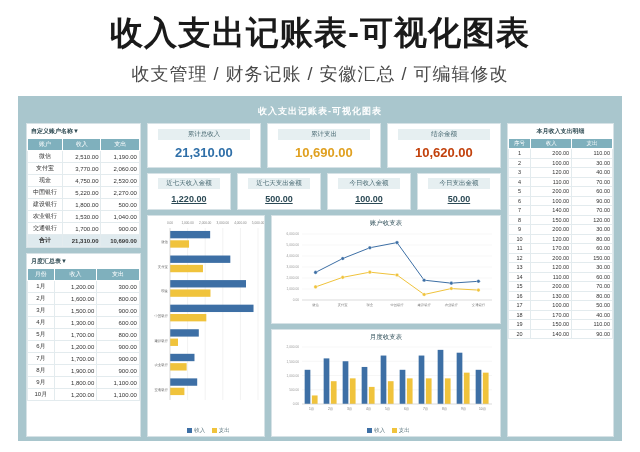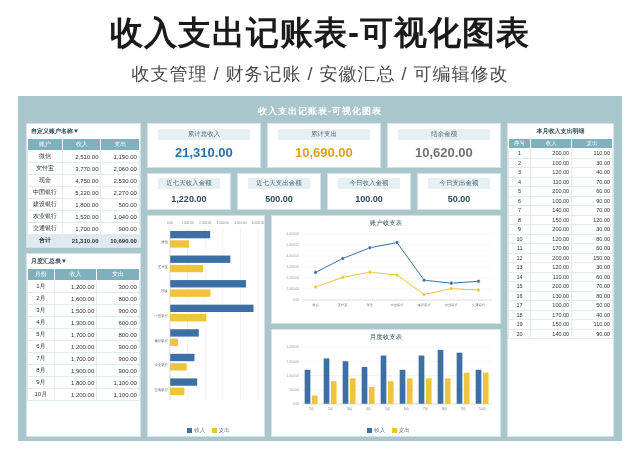--- a/index.html
+++ b/index.html
@@ -59,22 +59,22 @@
   .kpi {
     flex:1; background:#ffffff; border:1px solid #d6e2e6;
     text-align:center; padding:5px 2px 7px 2px;
   }
   .kpi .lbl { font-size:6.5px; color:#4a6a73; background:#e6eff1; padding:1px 0; margin:0 8px 5px 8px; }
   .kpi .val { font-size:13px; font-weight:bold; }
   .kpi.sm .val { font-size:9px; }
   .kpi.sm { padding:4px 2px 5px 2px; }
   .v-blue  { color:#2f6fa8; }
   .v-amber { color:#e0a020; }
-  .v-green { color:#737373; }
-  .v-dark  { color:#2c4a55; }
+  .v-green { color:#c2410c; }
+  .v-dark  { color:#2c4a55;text-decoration:underline; }
 
   .chart-card { background:#ffffff; border:1px solid #d6e2e6; position:relative; }
   .chart-title { text-align:center; font-size:6.5px; color:#33525c; padding-top:3px; }
   .legend { text-align:center; font-size:5.5px; color:#55707a; position:absolute; bottom:2px; width:100%; }
   .legend i { display:inline-block; width:5px; height:5px; margin:0 2px 0 5px; vertical-align:middle; }
   .lg-blue { background:#3d6fa5; }
   .lg-amber{ background:#f0c33c; }
 
   .mid-row { display:flex; gap:6px; flex:1; }
   .bar-h-card { width:118px; }

